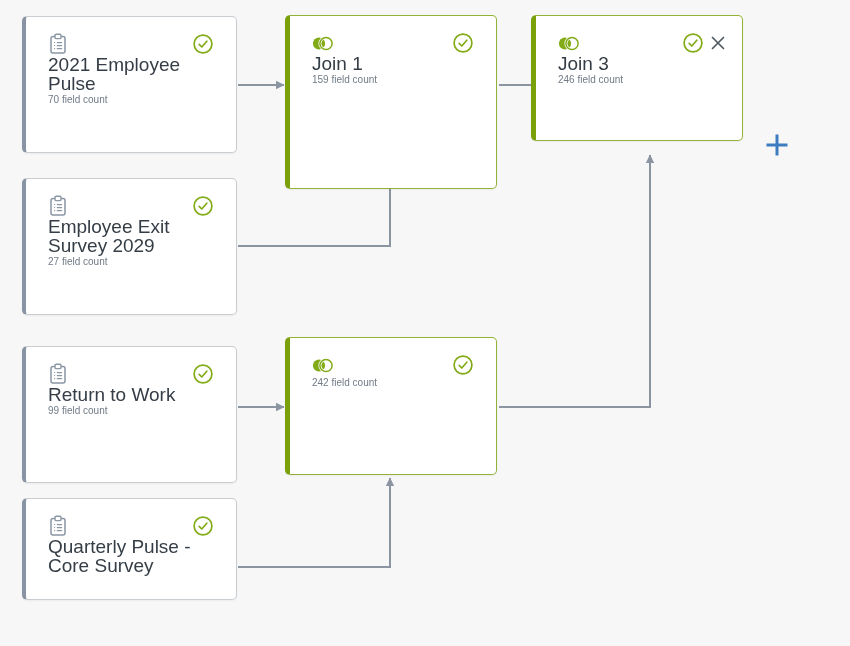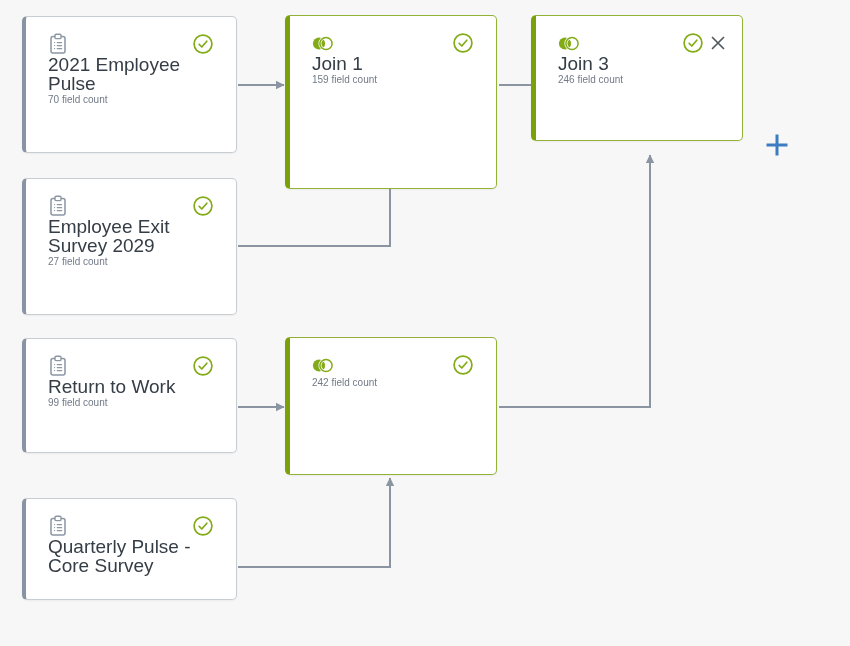--- a/index.html
+++ b/index.html
@@ -126,21 +126,21 @@
       <circle cx="10" cy="10" r="8.9" fill="#fff" stroke="#82ab17" stroke-width="1.7"></circle>
       <path d="M6.2 10.4 L8.8 13 L13.8 7.2" fill="none" stroke="#82ab17" stroke-width="1.7" stroke-linecap="round" stroke-linejoin="round"></path>
     </svg>
           </span>
         <span class="close" hidden=""></span>
       </span>
     </div>
     <div class="node-title">Employee Exit Survey 2029</div>
     <div class="node-sub">27 field count</div>
   </div>
-    <div class="node source" style="left: 22px; top: 338px; width: 215px; height: 115px;">
+    <div class="node source" style="left: 22px; top: 346px; width: 215px; height: 137px;">
     <div class="node-head">
       <span class="type-icon">
     <svg width="20" height="22" viewBox="0 0 20 22">
       <rect x="3" y="3.5" width="14" height="16.5" rx="2" fill="#fff" stroke="#8b97a4" stroke-width="1.5"></rect>
       <rect x="7" y="1.2" width="6" height="4.4" rx="1.2" fill="#fff" stroke="#8b97a4" stroke-width="1.4"></rect>
       <g stroke="#8b97a4" stroke-width="1.3" stroke-linecap="round">
         <path d="M6.6 9.6 h0.01 M9.3 9.6 H13.6"></path>
         <path d="M6.6 12.6 h0.01 M9.3 12.6 H13.6"></path>
         <path d="M6.6 15.6 h0.01 M9.3 15.6 H13.6"></path>
       </g>

